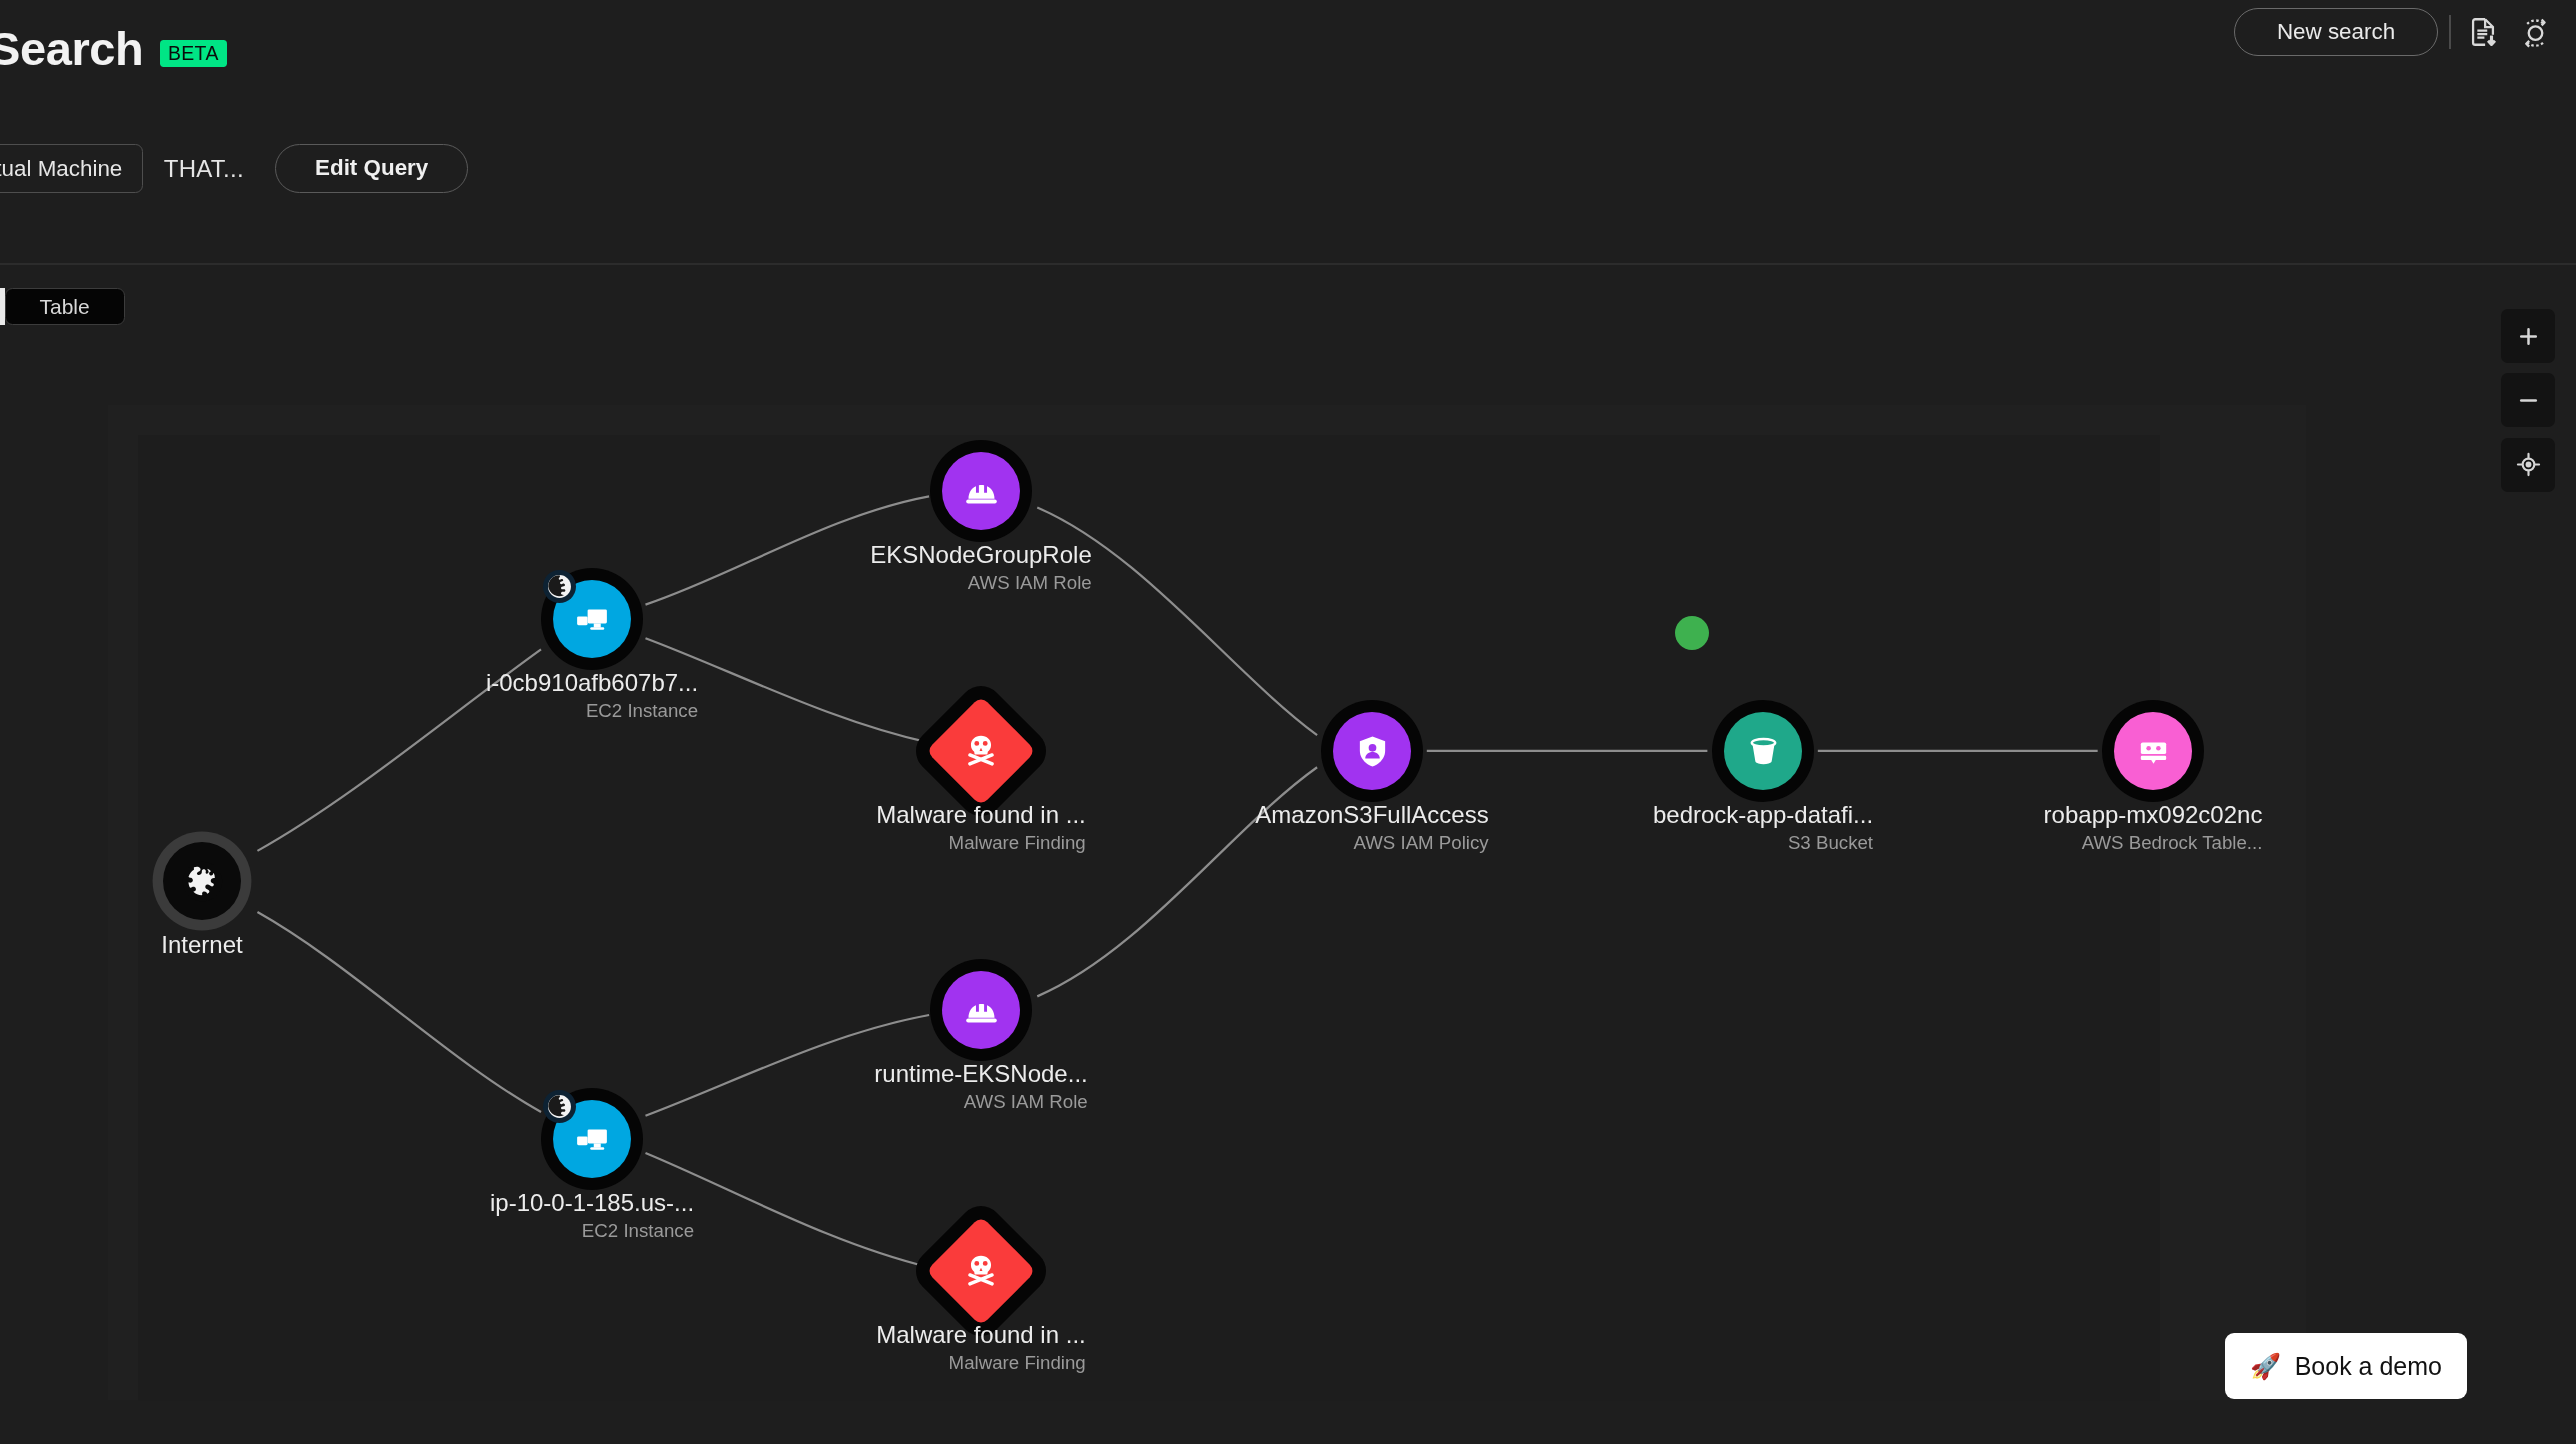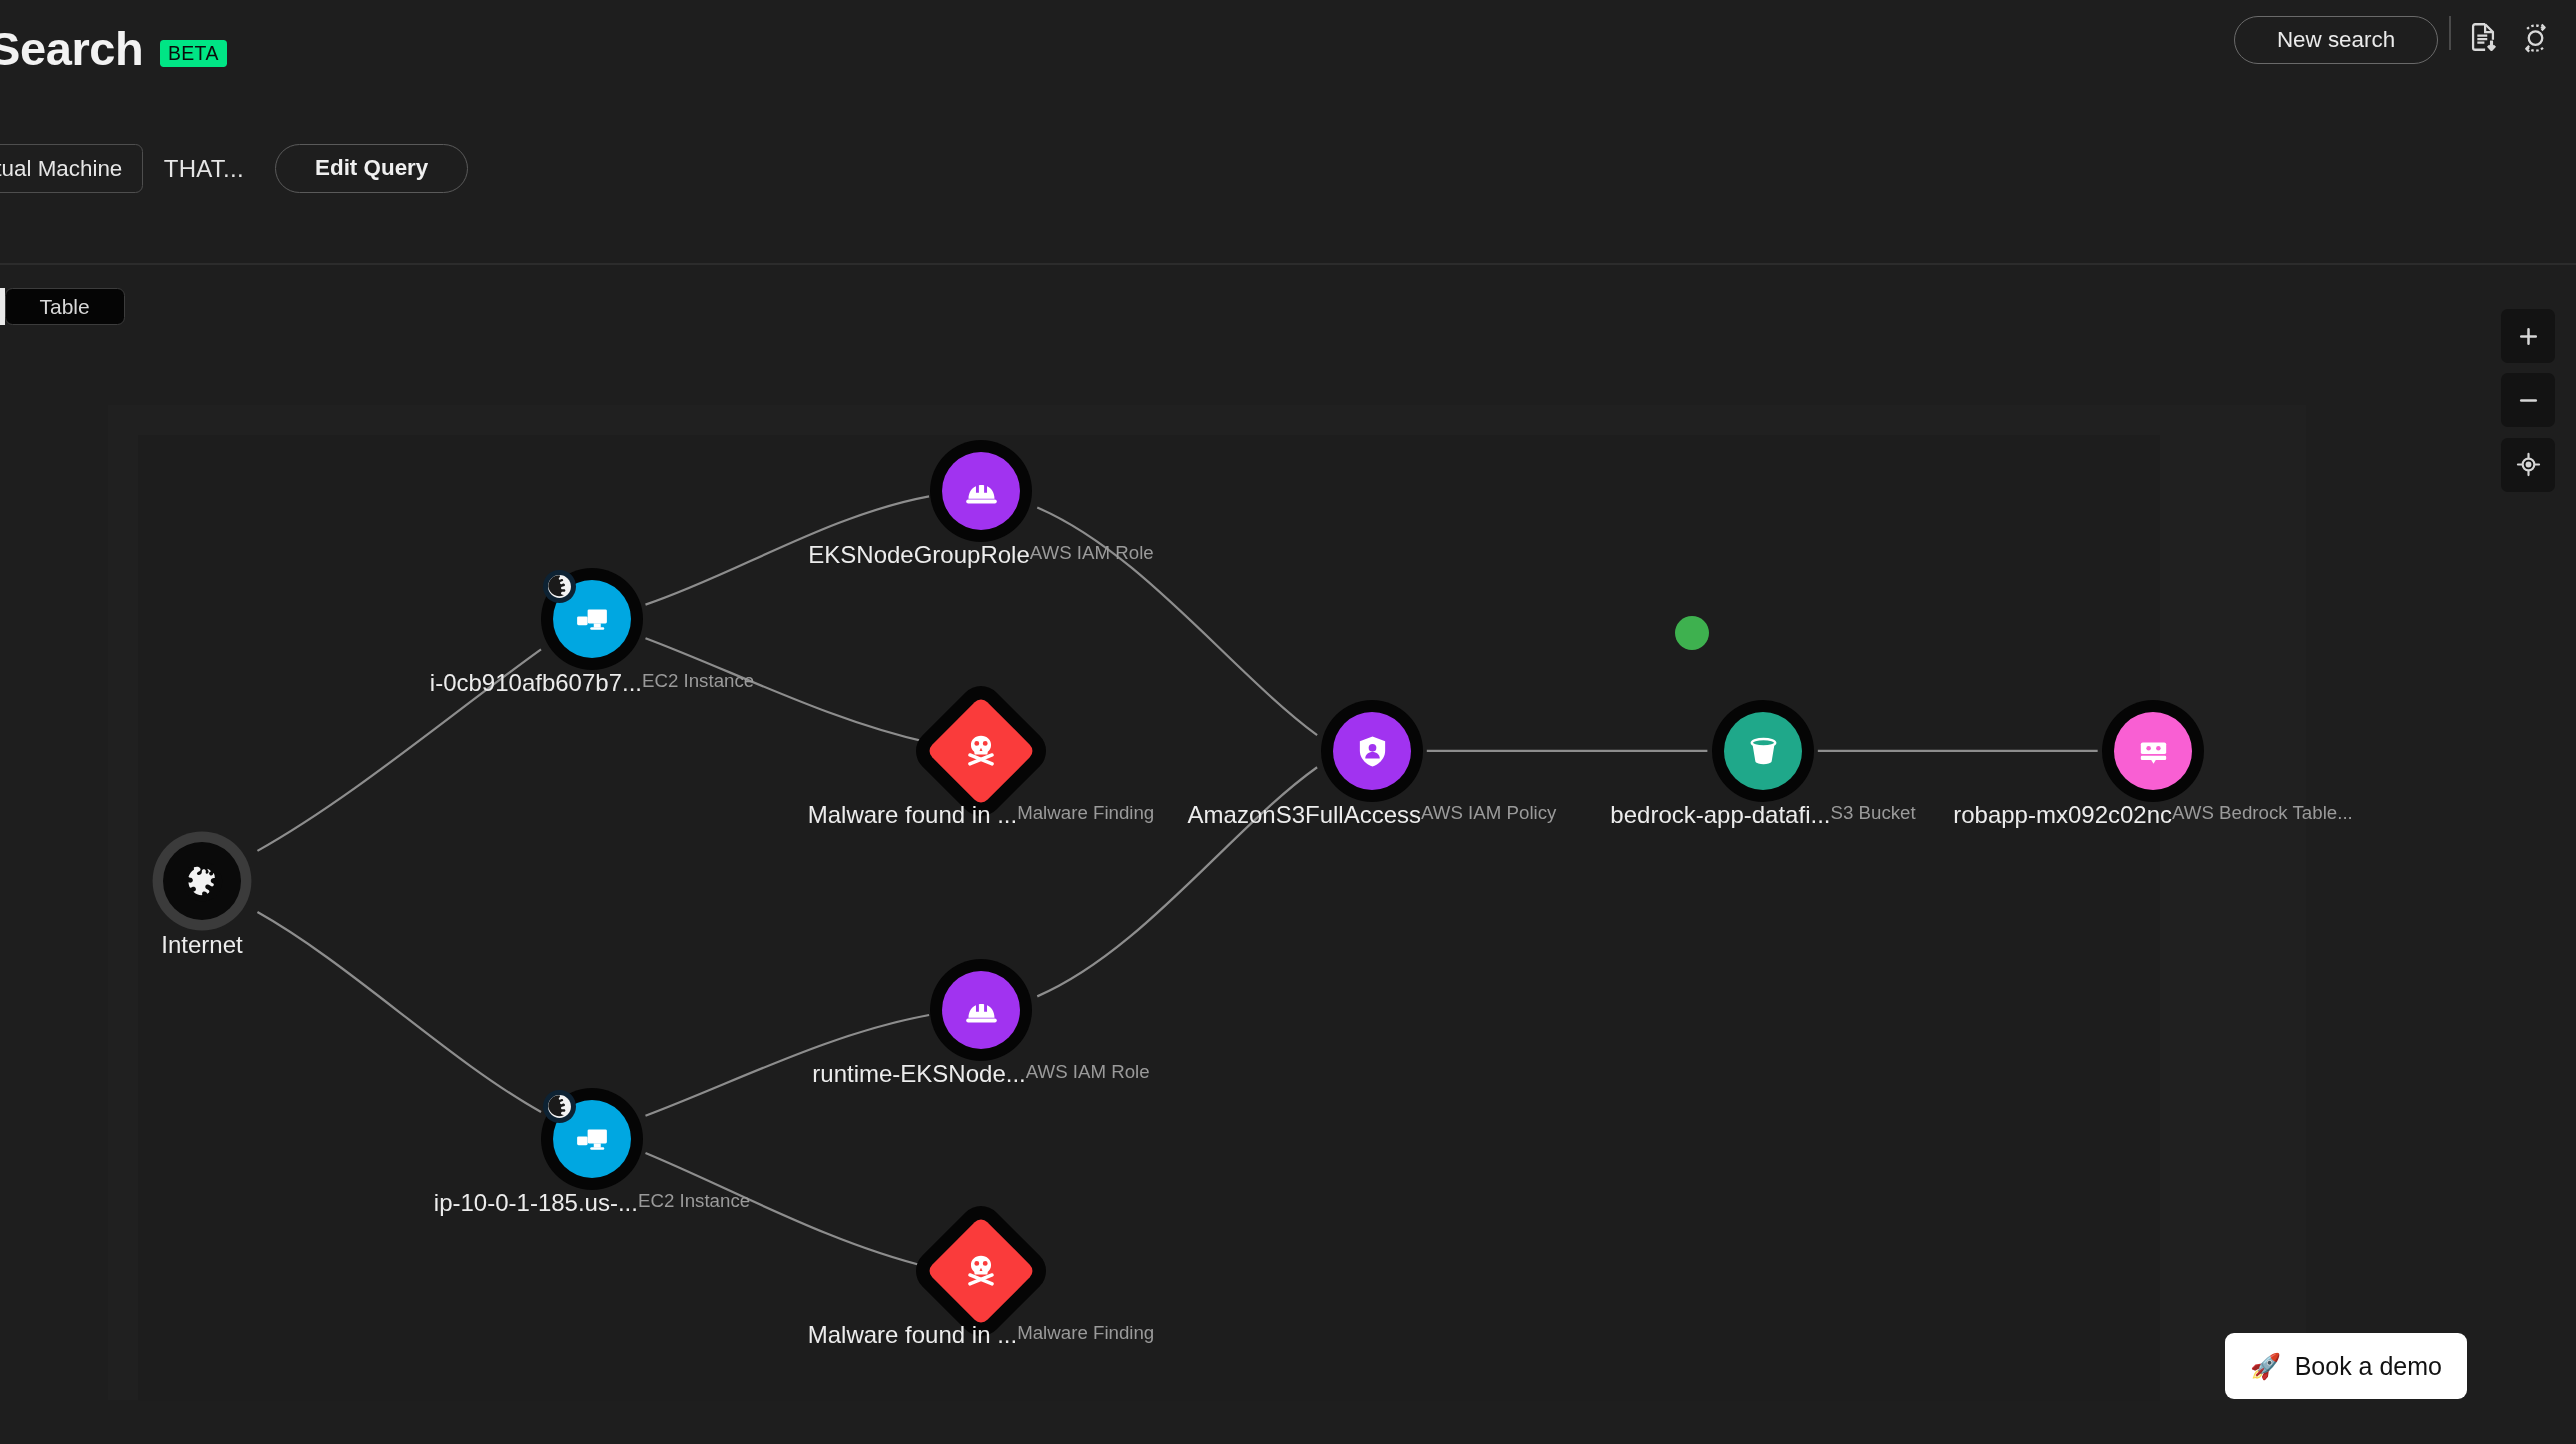--- a/index.html
+++ b/index.html
@@ -47,22 +47,23 @@
     letter-spacing: 0.4px;
     padding: 3.7px 8.2px 4.5px 8.2px;
     border-radius: 3.7px;
     line-height: 1;
     margin-top: 10.4px;
   }
 
   .header-right {
     position: absolute;
     right: 19.4px;
-    top: 16px;
-    display: flex;
+    top: 8px;
+    display: flex;
+    align-items: center;
     gap: 11px;
   }
   .new-search-btn {
     border: 1.1px solid #6a6a6a;
     border-radius: 30px;
     background: transparent;
     color: #eaeaea;
     font-size: 22.4px;
     font-family: "Liberation Sans", sans-serif;
     padding: 12px 42px;
@@ -263,22 +264,22 @@
     display: flex;
     align-items: center;
     justify-content: center;
   }
   .node-labels {
     position: absolute;
     top: 88px;
     left: 50%;
     transform: translateX(-50%);
     display: flex;
-    flex-direction: row;
-    align-items: flex-start;
+    flex-direction: column;
+    align-items: flex-end;
     white-space: nowrap;
   }
   .node-title {
     font-size: 24px;
     color: #ececec;
     line-height: 1.25;
   }
   .node-subtitle {
     font-size: 18.7px;
     color: #9a9a9a;

